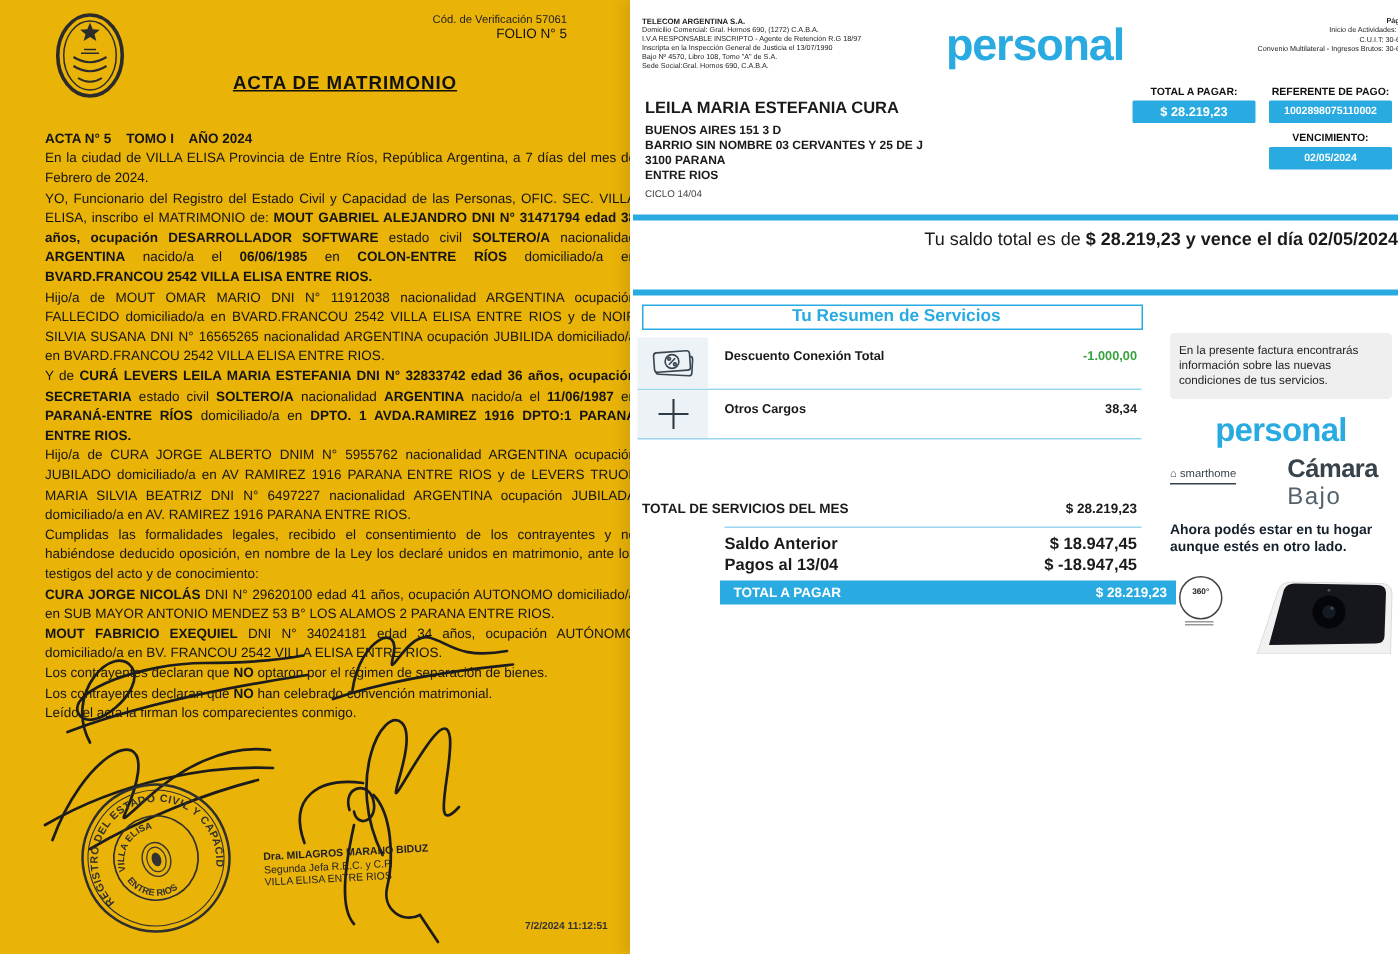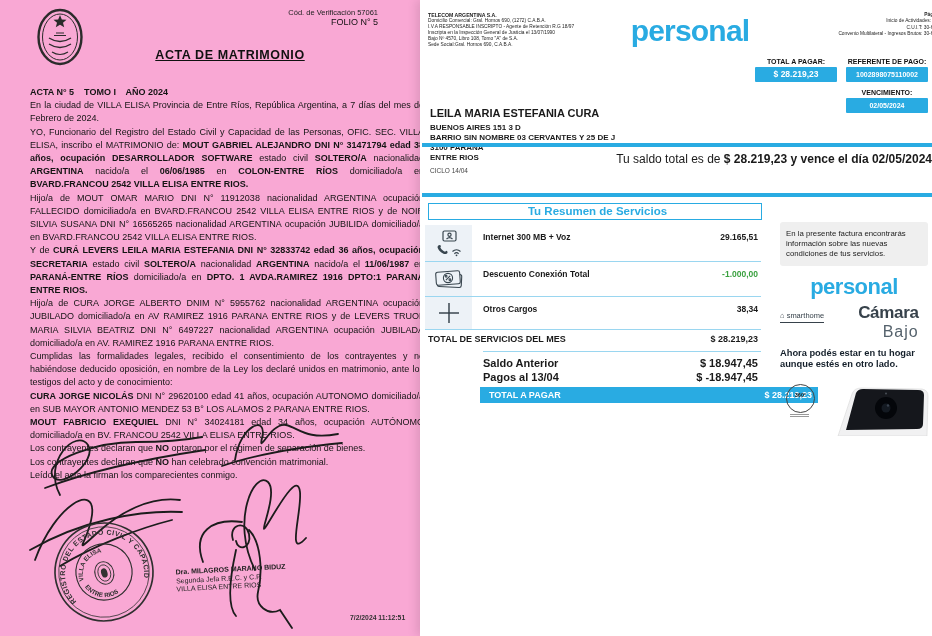--- a/index.html
+++ b/index.html
@@ -1,19 +1,19 @@
 <!DOCTYPE html>
 <html><head>
 <meta charset="utf-8">
 <style>
   html,body{margin:0;padding:0;}
   body{width:932px;height:636px;position:relative;overflow:hidden;background:#fff;
        font-family:"Liberation Sans",sans-serif;color:#1a1a1a;}
   
-  .cert{position:absolute;left:0;top:0;width:430px;height:636px;background:#f9a8d4;}
+  .cert{position:absolute;left:0;top:0;width:430px;height:636px;background:#eab308;}
   .cert-vercode{position:absolute;left:250px;top:8px;width:128px;text-align:right;font-size:7.5px;color:#222;}
   .cert-folio{position:absolute;left:250px;top:17px;width:128px;text-align:right;font-size:9px;color:#111;}
   .cert-title{position:absolute;left:110px;top:48px;width:240px;text-align:center;font-size:12.5px;
               font-weight:bold;letter-spacing:.6px;text-decoration:underline;color:#111;}
   .cert-body{position:absolute;left:30px;top:86px;width:394px;font-size:9px;line-height:13.2px;
              text-align:justify;color:#141414;}
   .cert-body p{margin:0;}
   .cert-body p.pre{white-space:pre;}
   .stamp-wrap{position:absolute;left:52px;top:520px;width:104px;height:104px;transform:rotate(-18deg);}
   .officer{position:absolute;left:176px;top:565px;width:130px;transform:rotate(-3deg);
@@ -24,21 +24,21 @@
   
   .bill{position:absolute;left:420px;top:0;width:512px;height:636px;background:#fff;
         box-shadow:-4px 0 9px rgba(0,0,0,.10);}
   .company{position:absolute;left:8px;top:12px;width:175px;font-size:4.8px;line-height:6.1px;color:#222;}
   .company .cname{font-weight:bold;font-size:5.2px;}
   .brand-logo{position:absolute;left:180px;top:14px;width:180px;text-align:center;
               font-size:30px;font-weight:bold;letter-spacing:-.8px;color:#29abe2;}
   .pageinfo{position:absolute;right:-12px;top:12px;width:210px;text-align:right;
             font-size:4.8px;line-height:6.3px;color:#222;}
   .pageinfo .pg{font-weight:bold;}
-  .customer{position:absolute;left:10px;top:66px;width:300px;margin-top:41px;}
+  .customer{position:absolute;left:10px;top:66px;width:300px;}
   .customer .cust-name{font-size:11px;font-weight:bold;margin-bottom:4px;}
   .customer .addr{font-size:8px;font-weight:bold;line-height:10px;}
   .customer .cycle{font-size:6.5px;color:#444;margin-top:4px;}
   .paybox{position:absolute;top:58px;}
   .paybox .lbl{font-size:7px;font-weight:bold;text-align:center;color:#111;}
   .paybox .val{margin-top:2px;height:15px;line-height:15px;background:#29abe2;color:#fff;
                font-weight:bold;font-size:8.5px;text-align:center;border-radius:1px;}
   .pb-total{left:335px;width:82px;}
   .pb-ref{left:426px;width:82px;}
   .pb-ref .val{font-size:7px;}
@@ -55,32 +55,32 @@
   .svc-row .svc-label{font-size:8.5px;font-weight:bold;padding:7px 0 0 11px;}
   .svc-row .svc-amount{margin-left:auto;font-size:8.5px;font-weight:bold;padding:7px 3px 0 0;}
   .r1{height:36px;} .r2{height:34px;} .r3{height:32px;}
   .tot-month{position:absolute;left:8px;top:334px;width:333px;display:flex;}
   .tot-month .t-lbl{font-size:9px;font-weight:bold;}
   .tot-month .t-val{margin-left:auto;font-size:9px;font-weight:bold;padding-right:3px;}
   .tot-sep{position:absolute;left:63px;top:351px;width:278px;height:0;border-top:1.5px solid #9ad6f0;}
   .tot-sub{position:absolute;left:63px;width:278px;display:flex;font-size:11px;font-weight:bold;}
   .ts1{top:357px;} .ts2{top:371px;}
   .tot-sub .s-val{margin-left:auto;padding-right:3px;}
-  .pay-bar{position:absolute;left:60px;top:387px;width:338px;height:16px;background:#29abe2;
+  .pay-bar{position:absolute;left:60px;top:387px;width:304px;height:16px;background:#29abe2;
            color:#fff;font-weight:bold;font-size:9px;display:flex;align-items:center;}
   .pay-bar .p-lbl{padding-left:9px;}
   .pay-bar .p-val{margin-left:auto;padding-right:6px;}
   .side-note{position:absolute;left:360px;top:222px;width:136px;background:#efefef;border-radius:3px;
              padding:7px 6px;font-size:7.8px;line-height:10px;color:#222;}
   .side-brand{position:absolute;left:358px;top:274px;width:152px;text-align:center;
               font-size:22px;font-weight:bold;letter-spacing:-.5px;color:#29abe2;}
   .side-prod{position:absolute;left:360px;top:303px;width:150px;display:flex;gap:28px;}
   .smarthome{font-size:7.5px;color:#37424b;border-bottom:1px solid #37424b;align-self:flex-start;
              margin-top:8px;padding-bottom:2px;white-space:nowrap;}
-  .prod-name{margin-left:6px;text-align:right;}
+  .prod-name{margin-left:6px;text-align:left;}
   .prod-name .pn1{font-size:17px;font-weight:bold;color:#37424b;letter-spacing:-.3px;}
   .prod-name .pn2{font-size:16px;color:#55626c;letter-spacing:1px;}
   .side-tag{position:absolute;left:360px;top:348px;width:150px;font-size:9.3px;font-weight:bold;
             line-height:11px;color:#15202b;}
   .badge360{position:absolute;left:366px;top:384px;width:27px;height:27px;border:1px solid #444;
             border-radius:50%;text-align:center;}
   .badge360 .b-txt{font-size:5.5px;font-weight:bold;display:block;margin-top:7px;color:#222;}
   .badge-sub{position:absolute;left:366px;top:413px;width:27px;}
   .badge-sub i{display:block;height:1px;background:#999;margin:1px 4px;}
   .camera{position:absolute;left:412px;top:384px;width:98px;height:52px;}
@@ -212,35 +212,20 @@
 
   <div class="cyanbar bar1"></div>
   <div class="saldo-banner">
     <span>Tu saldo total es de </span><b>$ 28.219,23 y vence el día 02/05/2024</b>
   </div>
   <div class="cyanbar bar2"></div>
 
   <div class="svc-title">Tu Resumen de Servicios</div>
 
   <div class="svc-rows">
-    <div class="svc-row r1">
-      <div class="icon-cell">
-        <svg width="28" height="28" viewBox="0 0 28 28" fill="none" stroke="#39464f" stroke-width="1.2">
-          <rect x="8" y="2" width="13" height="10" rx="1.5"></rect>
-          <circle cx="14.5" cy="5.8" r="1.6"></circle>
-          <path d="M11.5,10 q3,-2.8 6,0"></path>
-          <path d="M2.5,18 c.5,-2 2.6,-2.7 3.5,-1 l-.6,1.5 c1,2 2.7,3.5 4.6,4.2 l1.4,-.9 c1.8,.8 1.4,2.9 -.4,3.2 c-3.5,.7 -8.2,-4 -8.5,-7z" fill="#39464f" stroke="none"></path>
-          <path d="M17.5,22.5 a6,6 0 0,1 8,0"></path>
-          <path d="M19.4,24.7 a3,3 0 0,1 4.2,0"></path>
-          <circle cx="21.5" cy="26.3" r=".9" fill="#39464f" stroke="none"></circle>
-        </svg>
-      </div>
-      <div class="svc-label">Internet 300 MB + Voz</div>
-      <div class="svc-amount">29.165,51</div>
-    </div>
     <div class="svc-row r2">
       <div class="icon-cell">
         <svg width="32" height="24" viewBox="0 0 32 24" fill="none" stroke="#39464f" stroke-width="1.1">
           <rect x="4.5" y="7" width="24" height="13" rx="2" transform="rotate(3 16.5 13.5)"></rect>
           <rect x="3" y="4.5" width="24" height="13" rx="2" transform="rotate(-4 15 11)" fill="#edf2f7"></rect>
           <circle cx="15" cy="11" r="4.6"></circle>
           <path d="M12.9,13.2 L17.1,8.8"></path>
           <circle cx="13.1" cy="9.2" r=".9"></circle>
           <circle cx="16.9" cy="12.8" r=".9"></circle>
         </svg>

